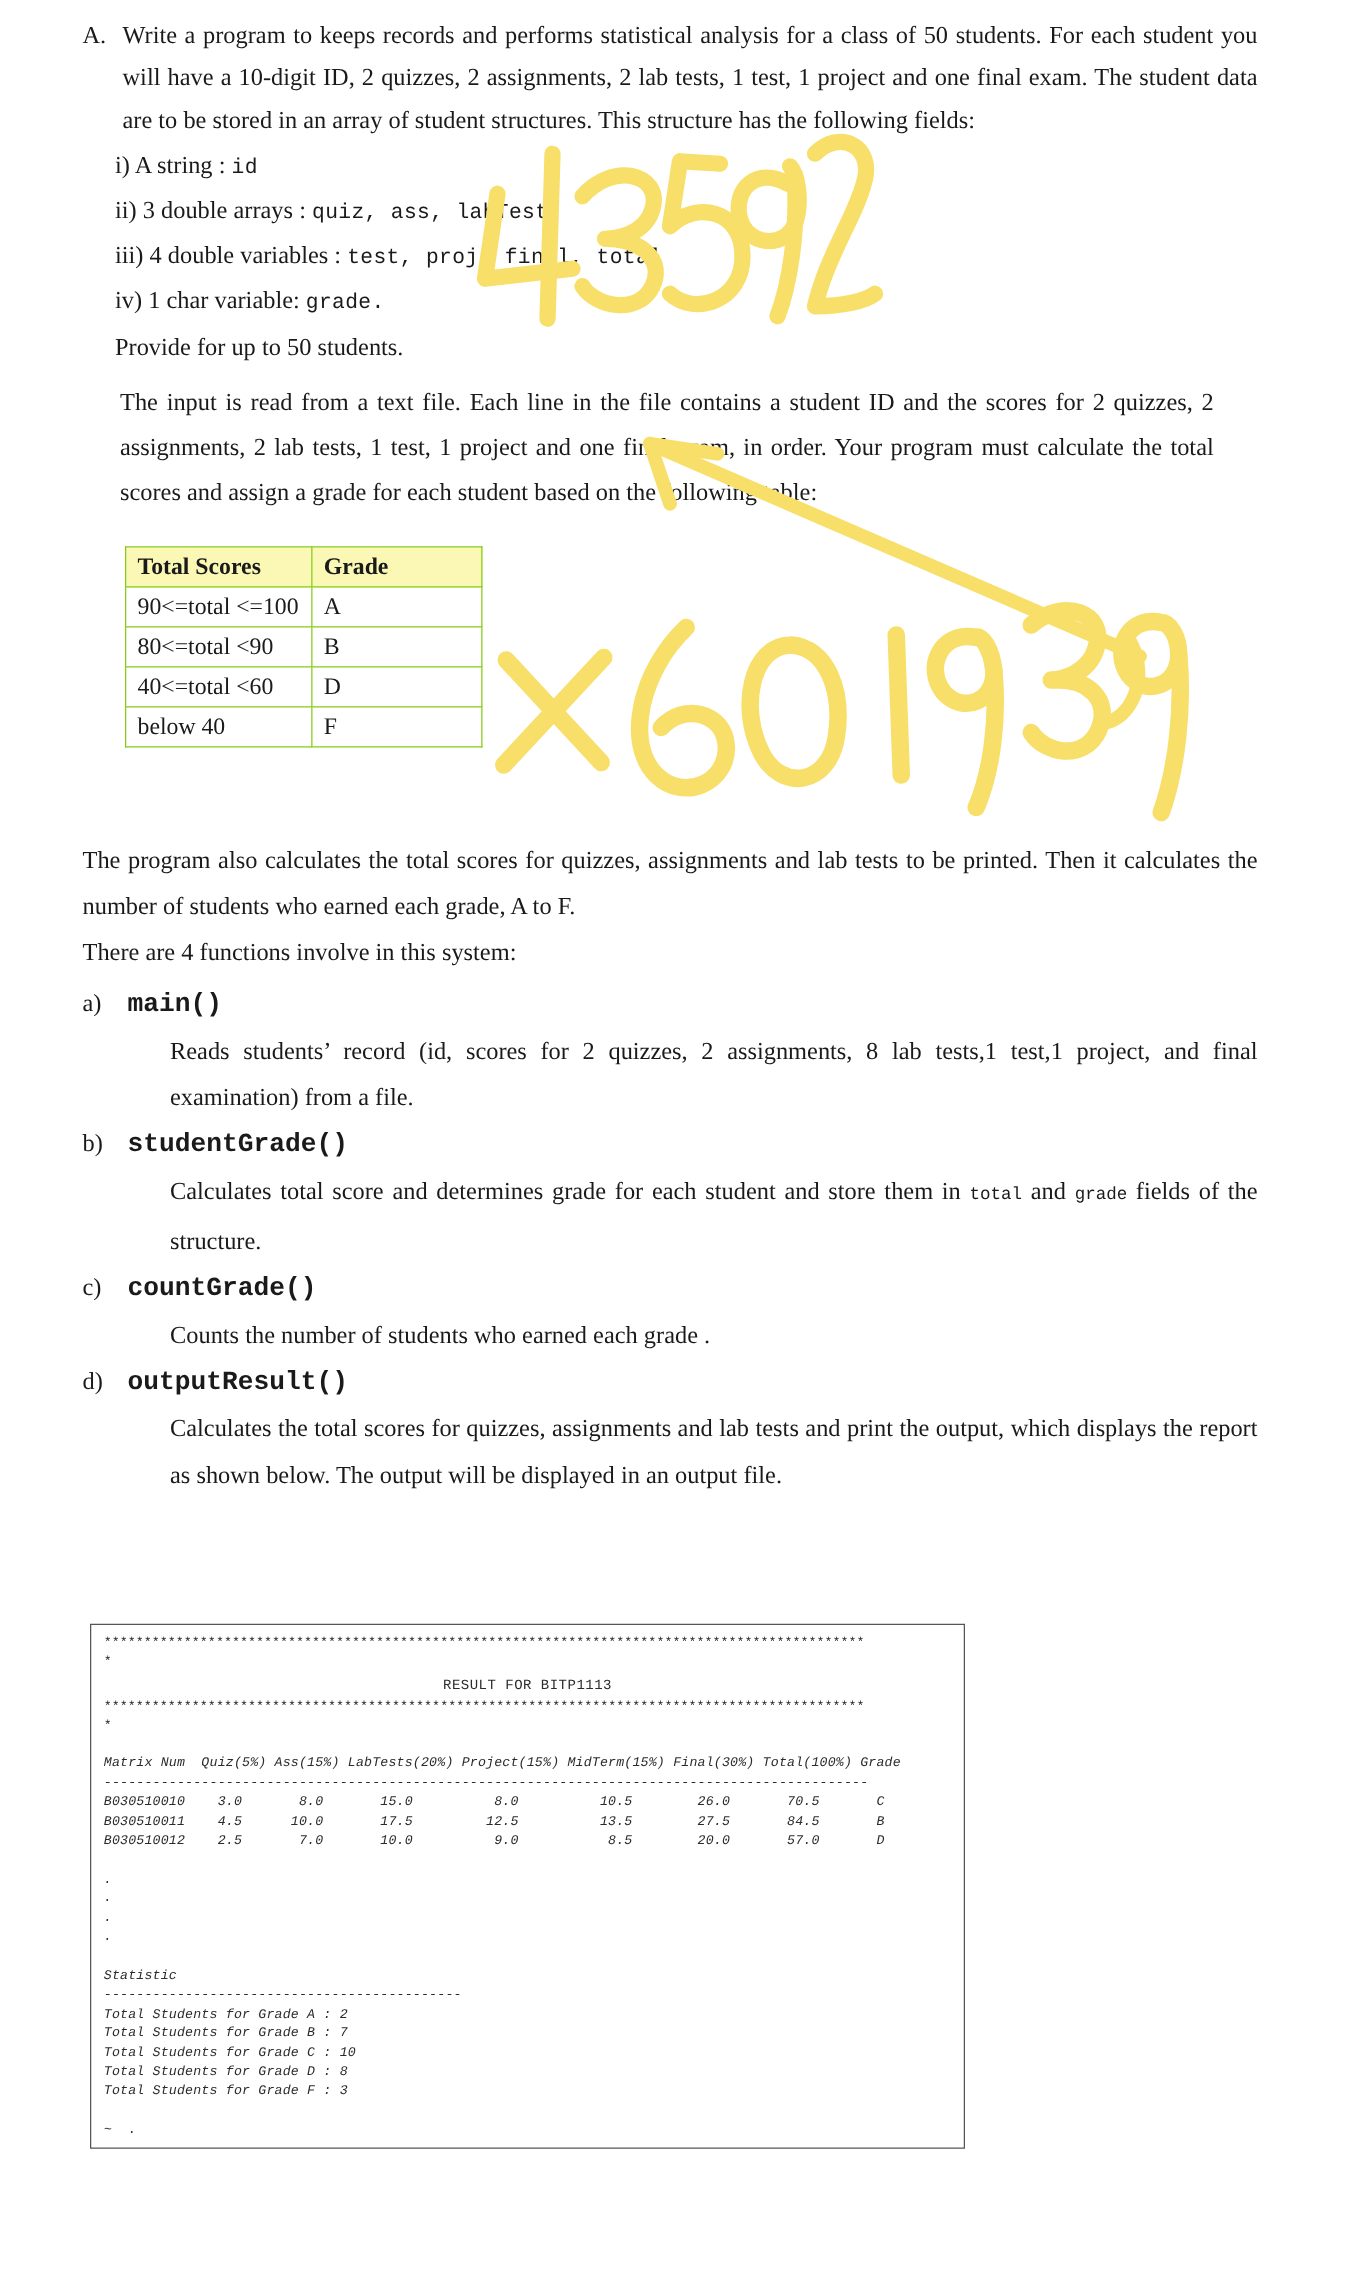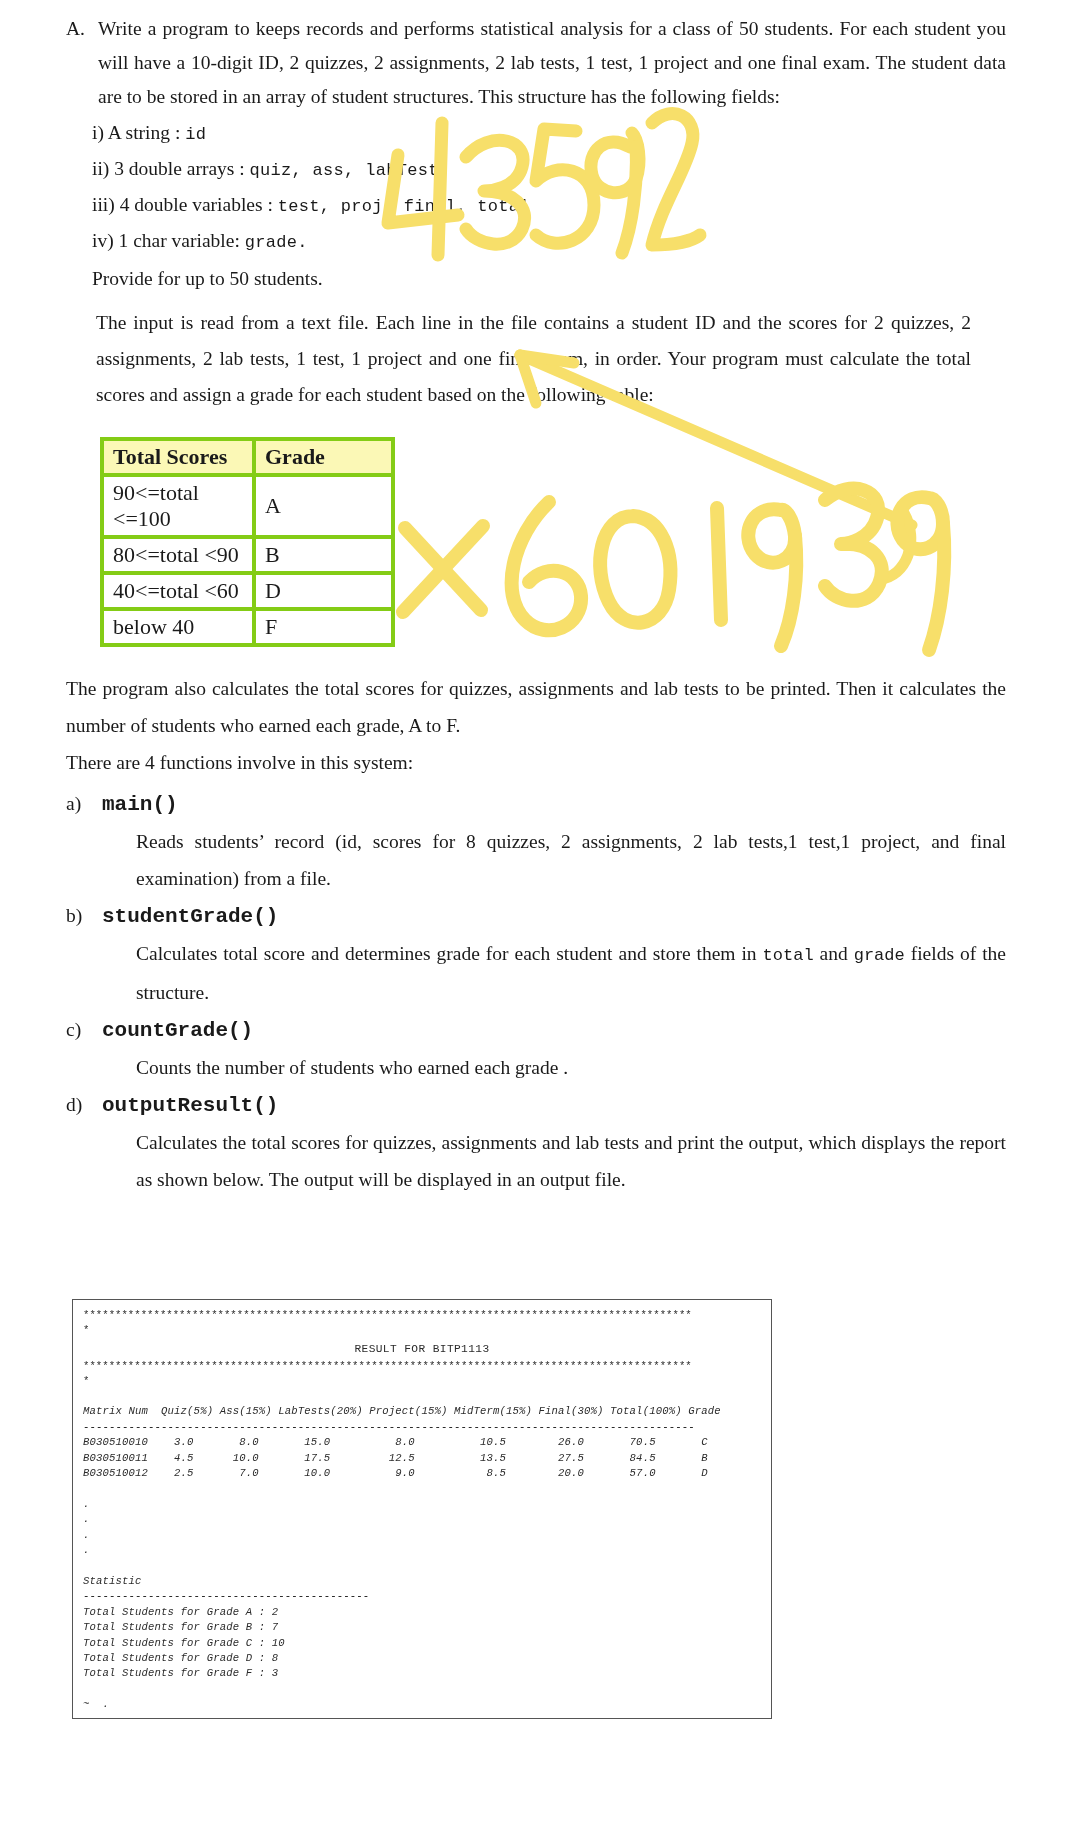--- a/index.html
+++ b/index.html
@@ -84,22 +84,22 @@
   .grade-table-wrap {
     position: absolute;
     left: 100px;
     top: 437px;
   }
   table.grade-table {
     border-collapse: collapse;
     table-layout: fixed;
   }
   table.grade-table td, table.grade-table th {
-    border: 4px solid #84cc16;
-    font-size: 22px;
+    border: 1px solid #84cc16;
+    font-size: 19px;
     padding: 3px 9px;
     height: 25px;
     vertical-align: middle;
     text-align: left;
     font-weight: normal;
   }
   table.grade-table th {
     background: #fbf8b6;
     font-weight: bold;
   }
@@ -144,21 +144,21 @@
     font-weight: bold;
   }
   .fn-desc {
     padding-left: 70px;
     font-size: 19.5px;
     line-height: 37px;
     text-align: justify;
   }
   .fn-desc .code {
     font-family: "Liberation Mono", monospace;
-    font-size: 17px;
+    font-size: 14px;
   }
 
   
   .console {
     position: absolute;
     left: 72px;
     top: 1299px;
     width: 700px;
     height: 420px;
     border: 1px solid #555;
@@ -280,21 +280,21 @@
     <div class="para2">The program also calculates the total scores for quizzes, assignments and lab tests to be printed. Then it calculates the number of students who earned each grade, A to F.</div>
     <div class="line">There are 4 functions involve in this system:</div>
 
     <div class="fn-list">
 
       <div class="fn-entry">
         <div class="fn-head">
           <span class="fn-marker">a)</span>
           <span class="fn-name">main()</span>
         </div>
-        <div class="fn-desc">Reads students’ record (id, scores for 8 quizzes, 2 assignments, 2 lab tests,1 test,1 project, and final examination) from a file.</div>
+        <div class="fn-desc">Reads students’ record (id, scores for 2 quizzes, 2 assignments, 8 lab tests,1 test,1 project, and final examination) from a file.</div>
       </div>
 
       <div class="fn-entry">
         <div class="fn-head">
           <span class="fn-marker">b)</span>
           <span class="fn-name">studentGrade()</span>
         </div>
         <div class="fn-desc"><span>Calculates total score and determines grade for each student and store them in </span><span class="code">total</span><span> and  </span><span class="code">grade</span><span> fields of the structure.</span></div>
       </div>
 

